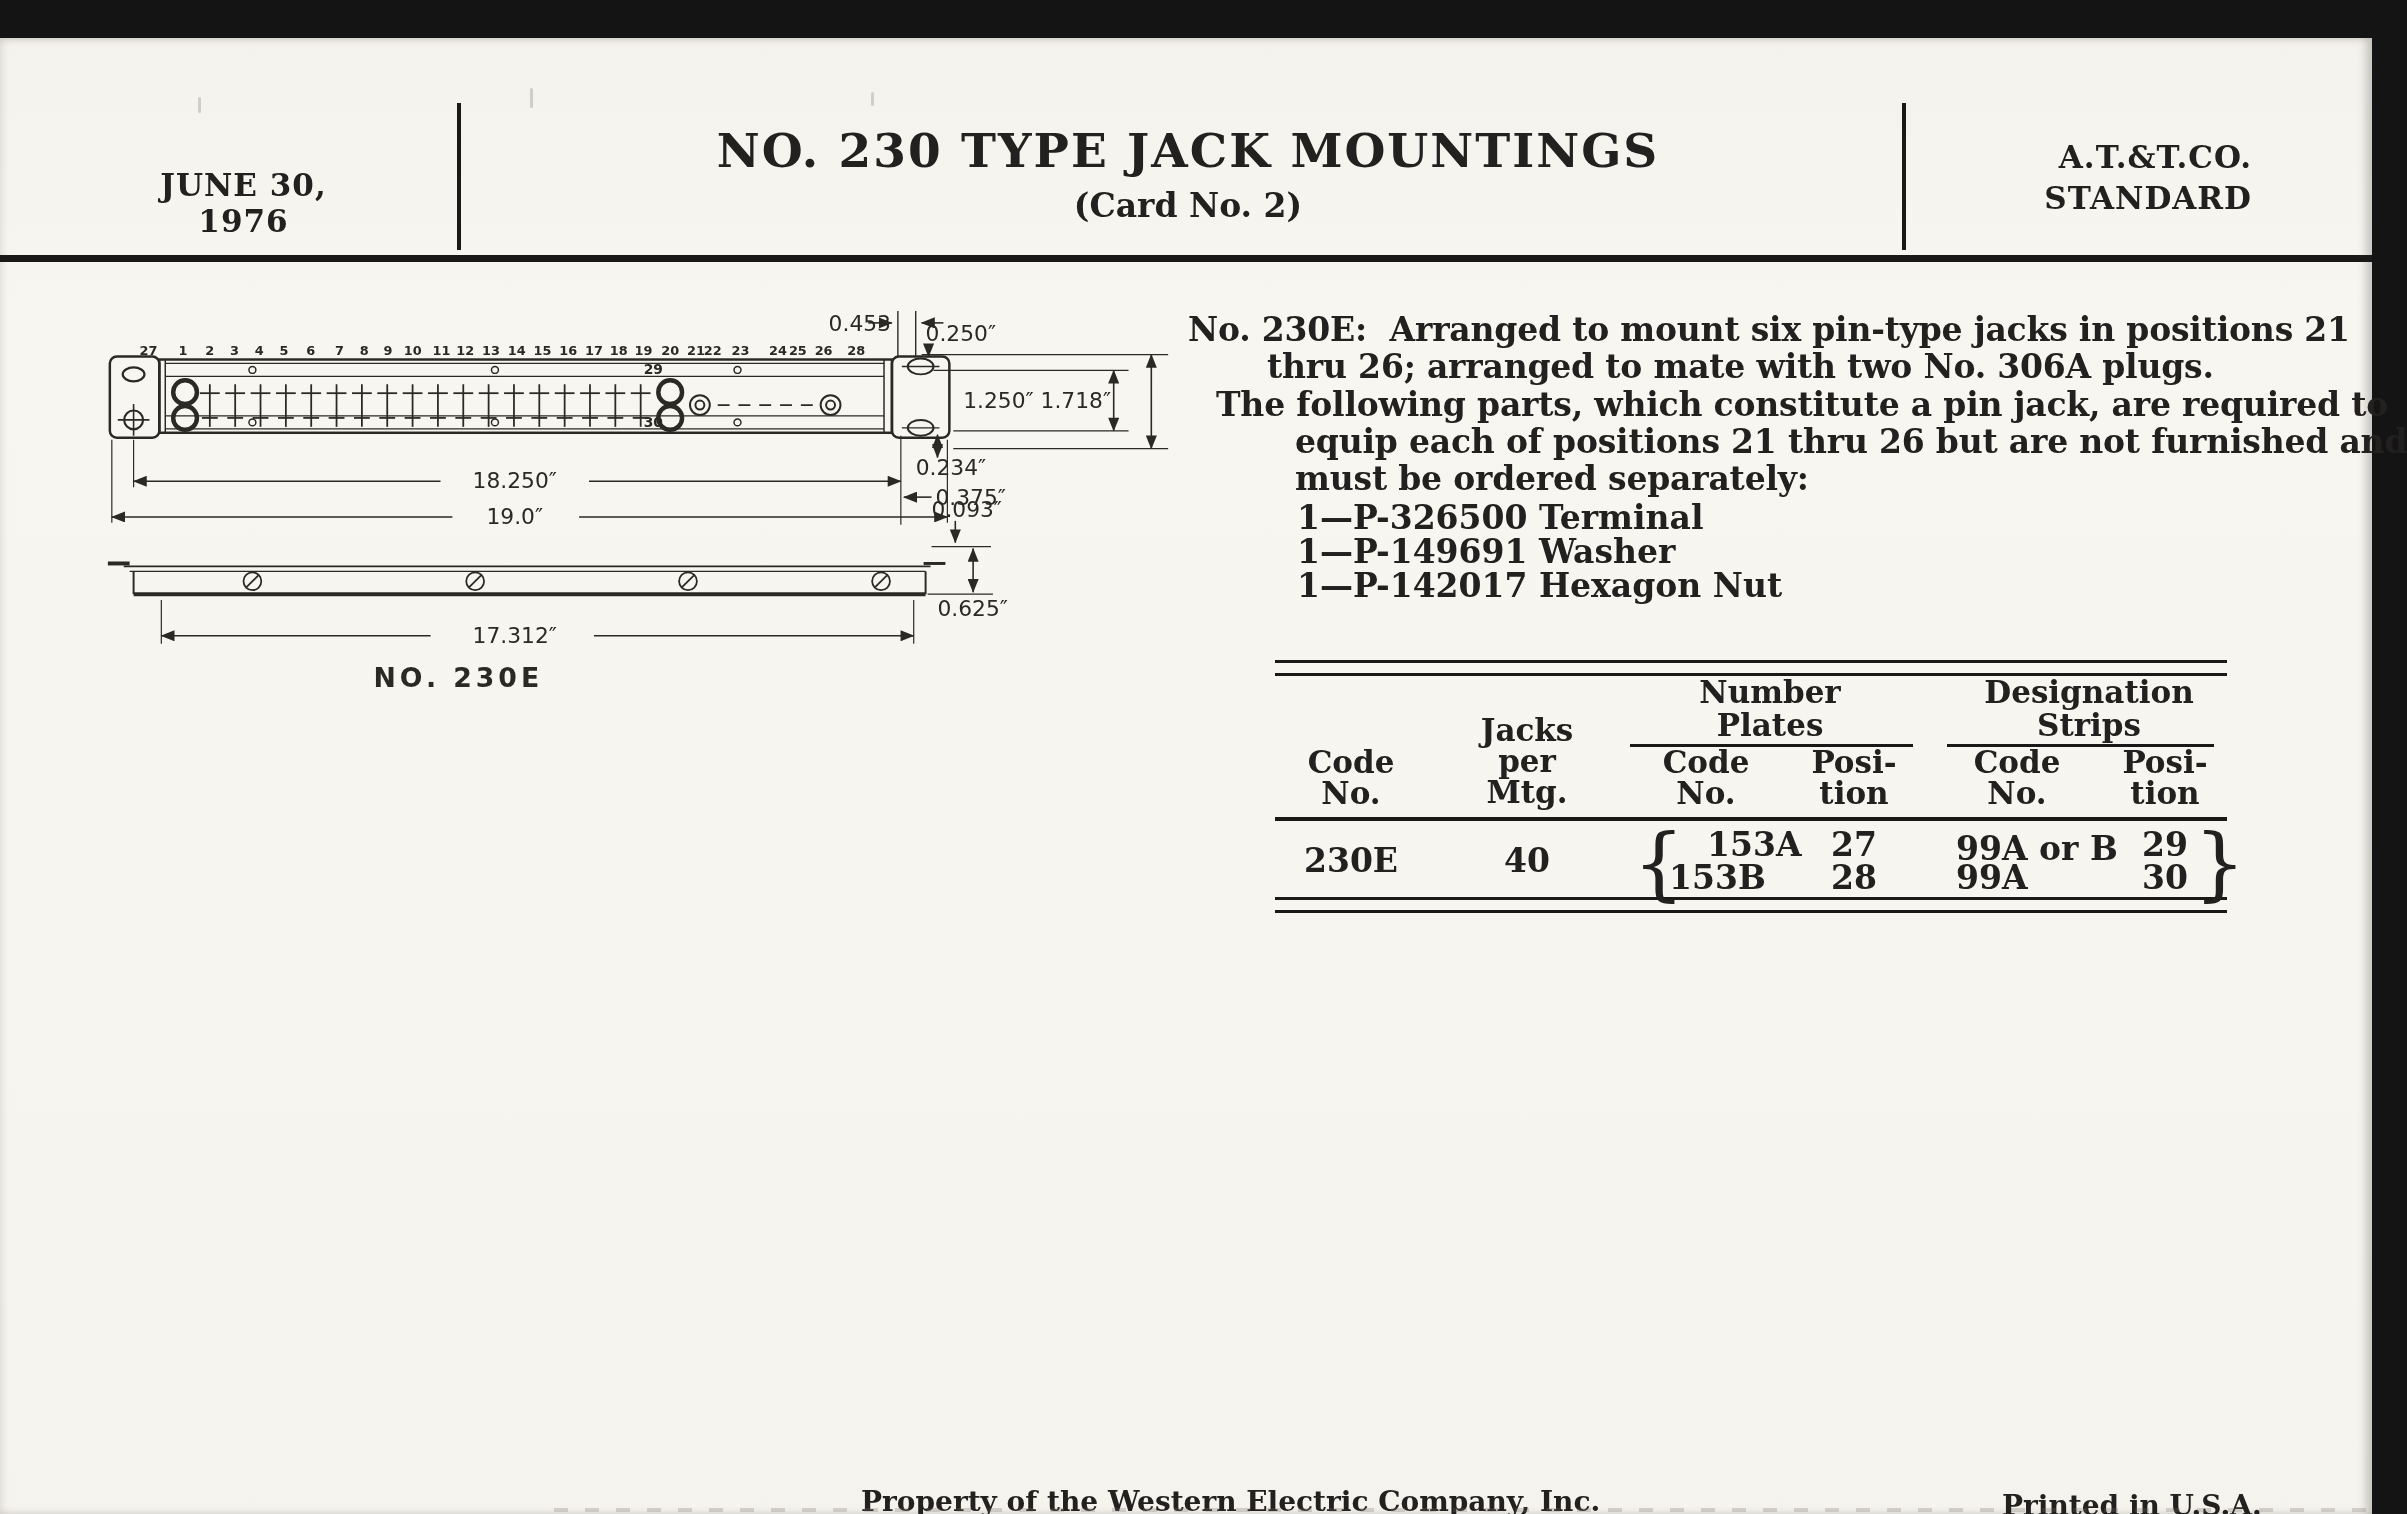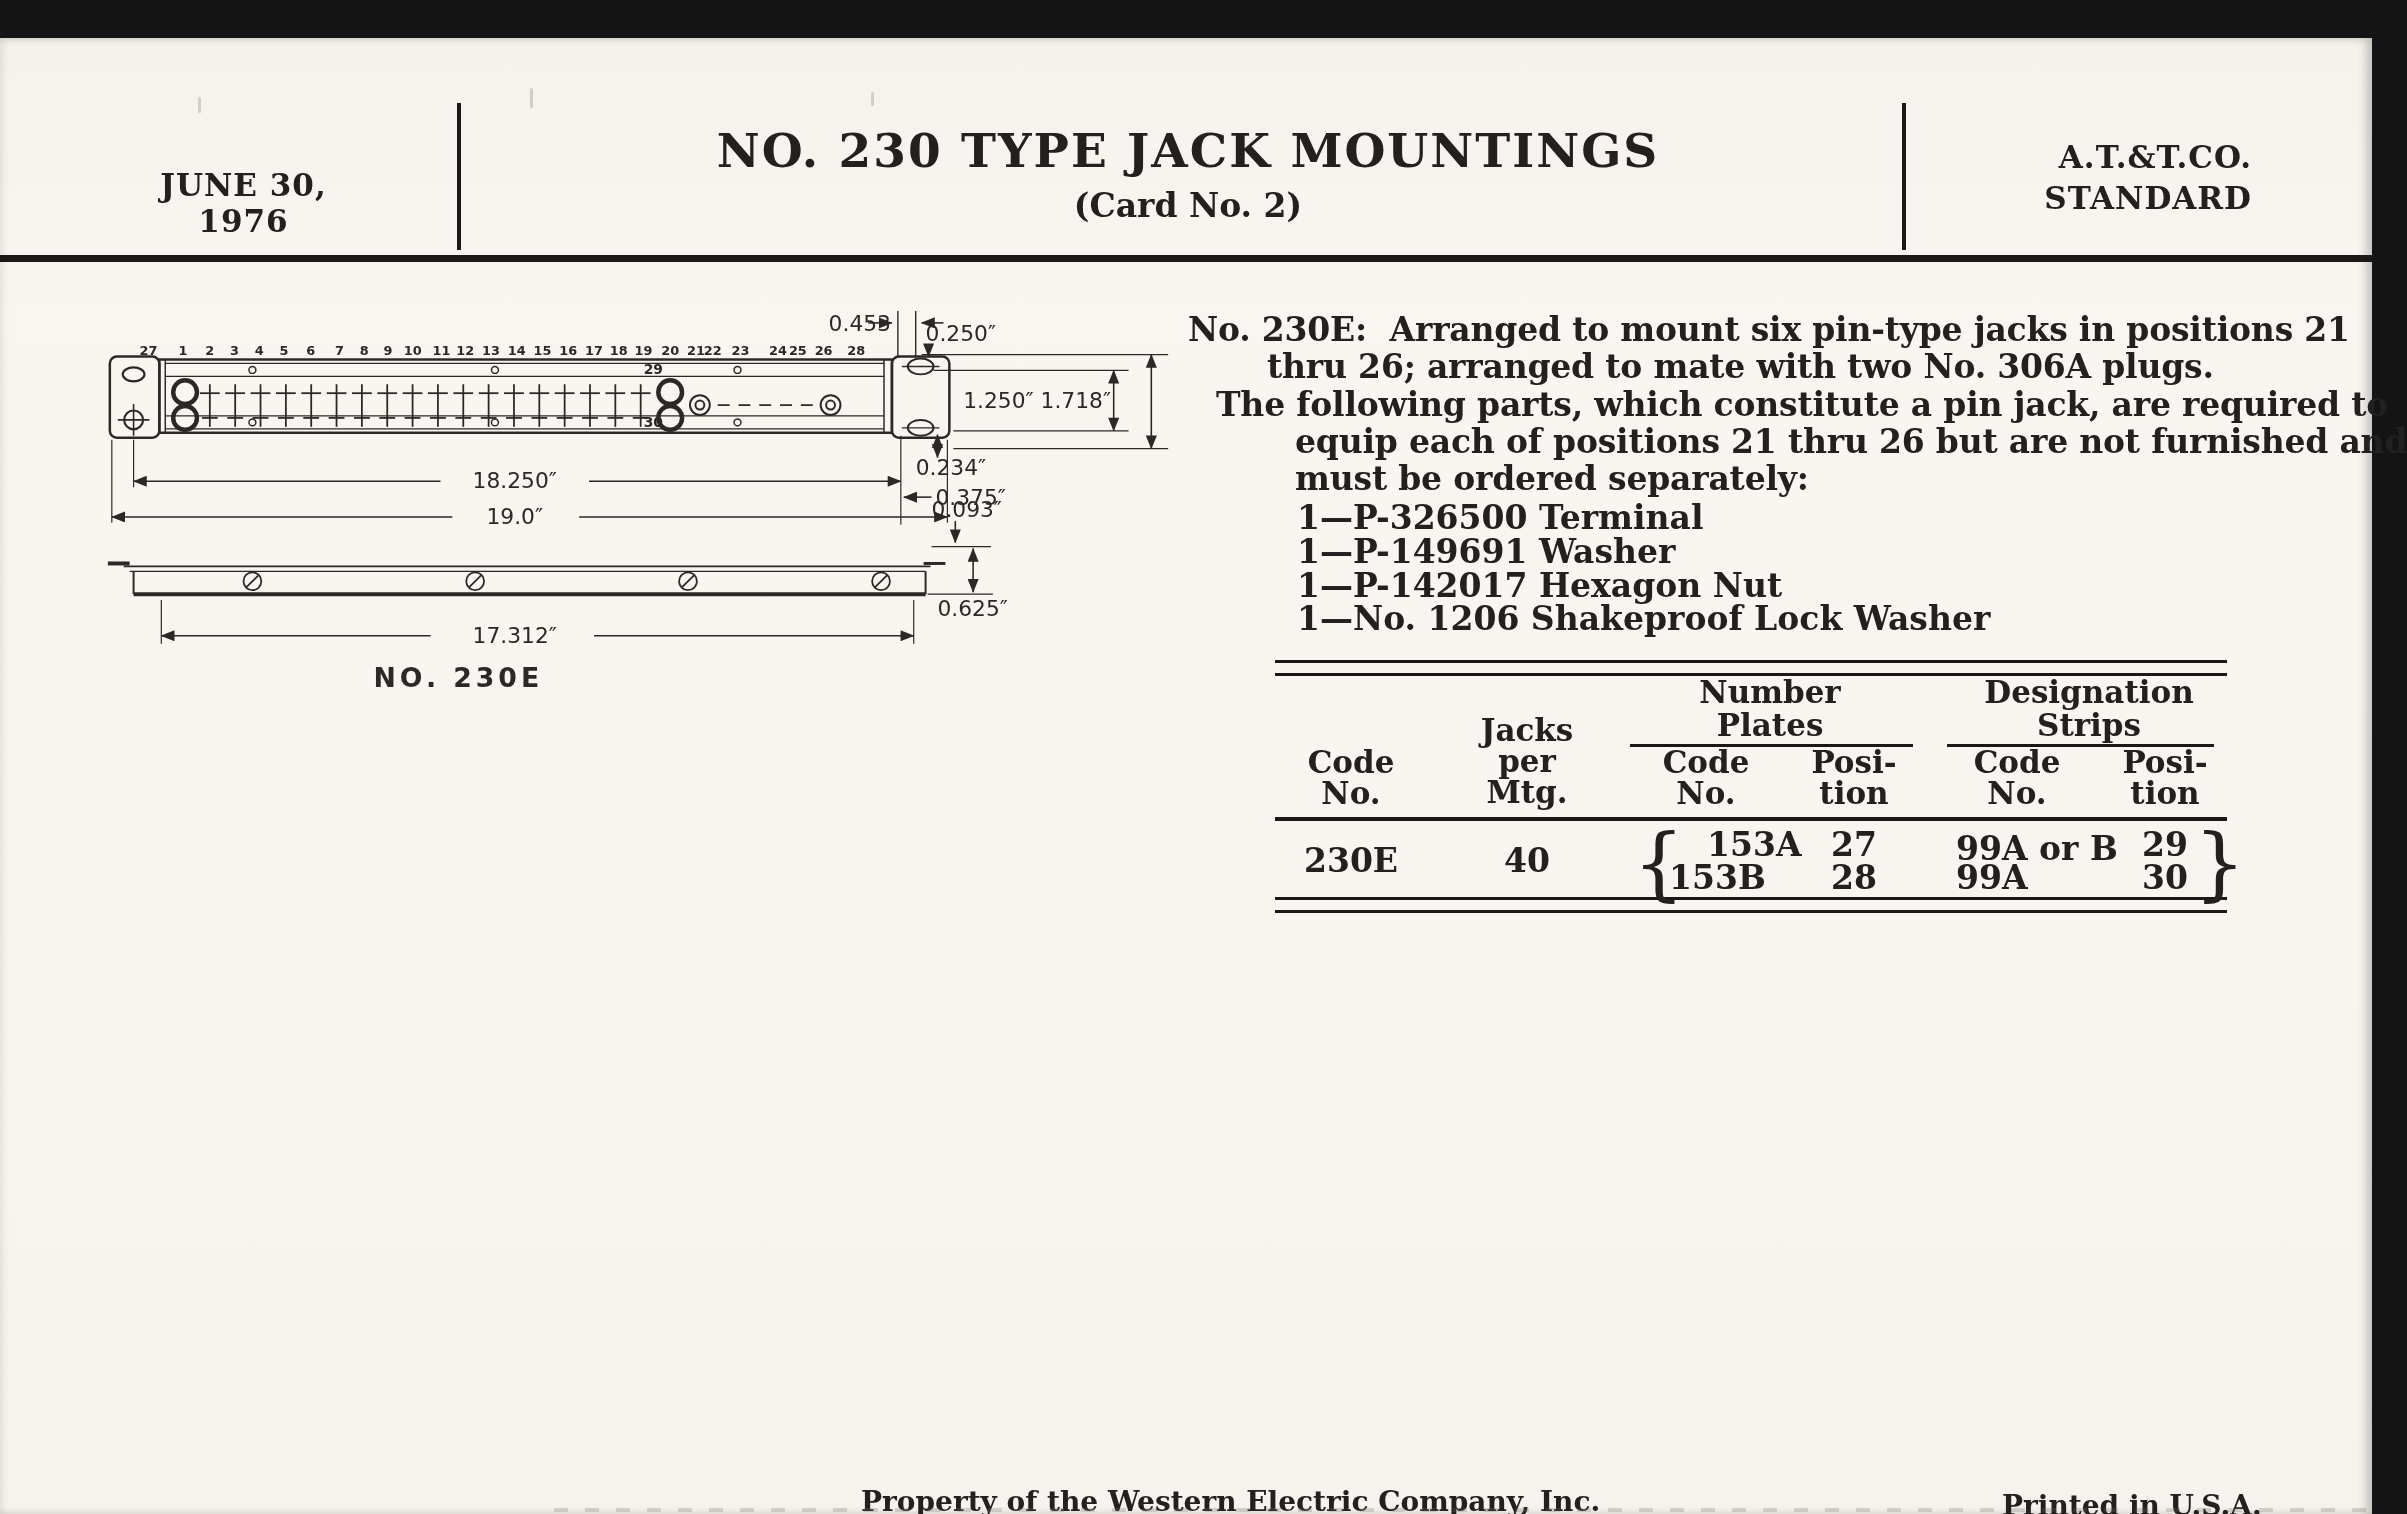--- a/index.html
+++ b/index.html
@@ -271,21 +271,20 @@
     </svg>
 
     <div class="abs para para1">No. 230E:  Arranged to mount six pin-type jacks in positions 21
        thru 26; arranged to mate with two No. 306A plugs.</div>
     <div class="abs para para2">The following parts, which constitute a pin jack, are required to
        equip each of positions 21 thru 26 but are not furnished and
        must be ordered separately:</div>
     <div class="abs part" style="left:1297px;top:463px;">1—P-326500 Terminal</div>
     <div class="abs part" style="left:1297px;top:497px;">1—P-149691 Washer</div>
     <div class="abs part" style="left:1297px;top:531px;">1—P-142017 Hexagon Nut</div>
-    <div class="abs part" style="left:1297px;top:564px;">1—No. 1206 Shakeproof Lock Washer</div>
 
     <div id="spec-table" class="abs">
       <div class="rule-top abs"></div>
       <div class="trule rule-mid"></div>
       <div class="rule-bot abs"></div>
       <div class="trule np-rule"></div>
       <div class="trule ds-rule"></div>
 
       <div class="grp" style="left:495px;">Number
 Plates</div>

